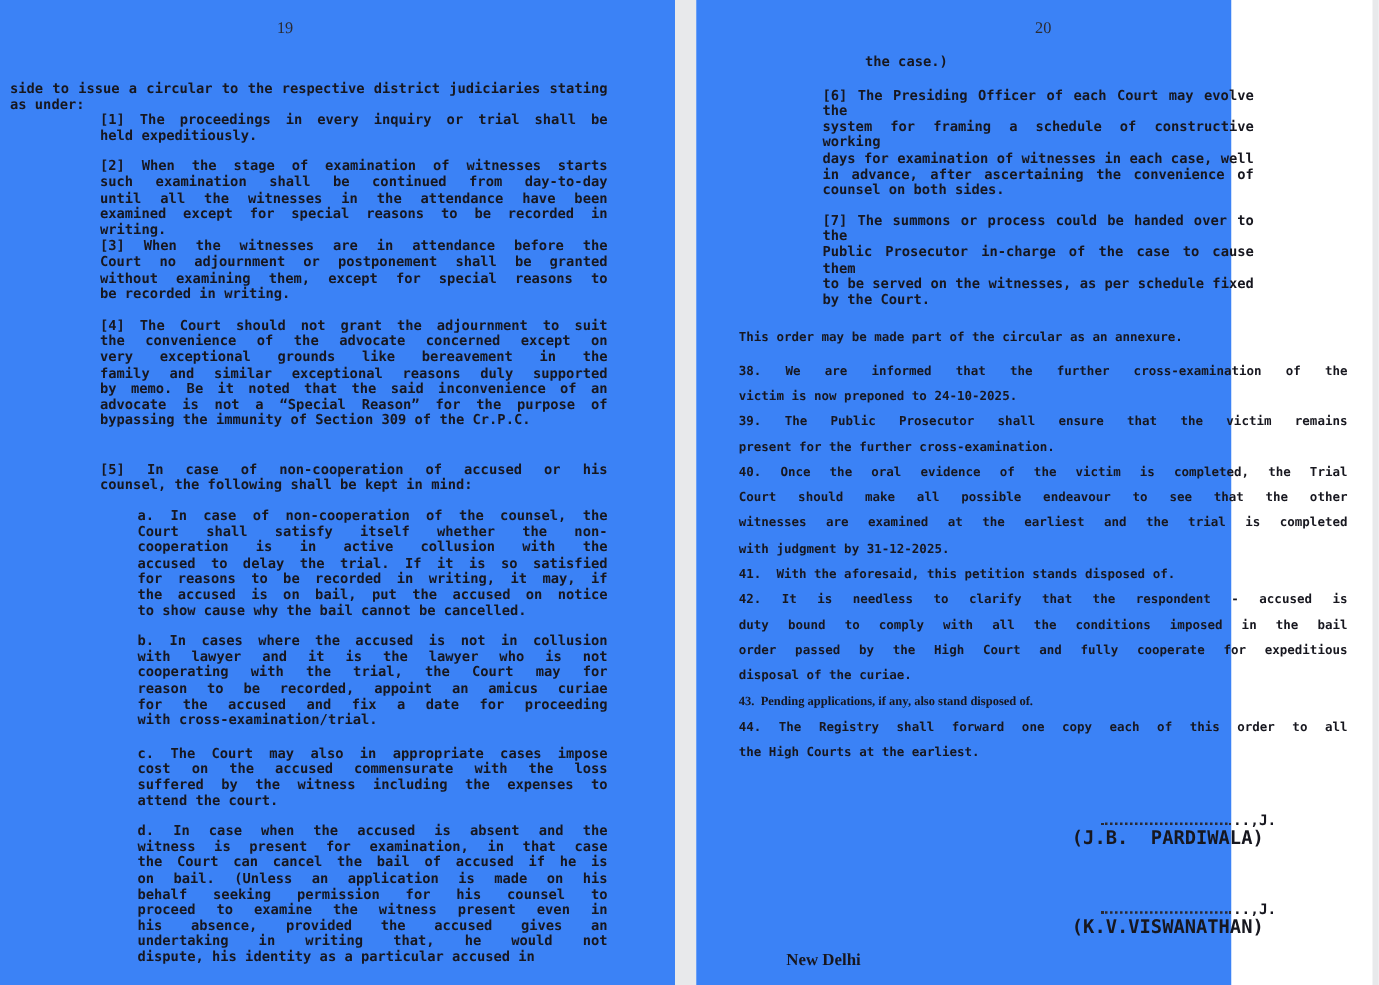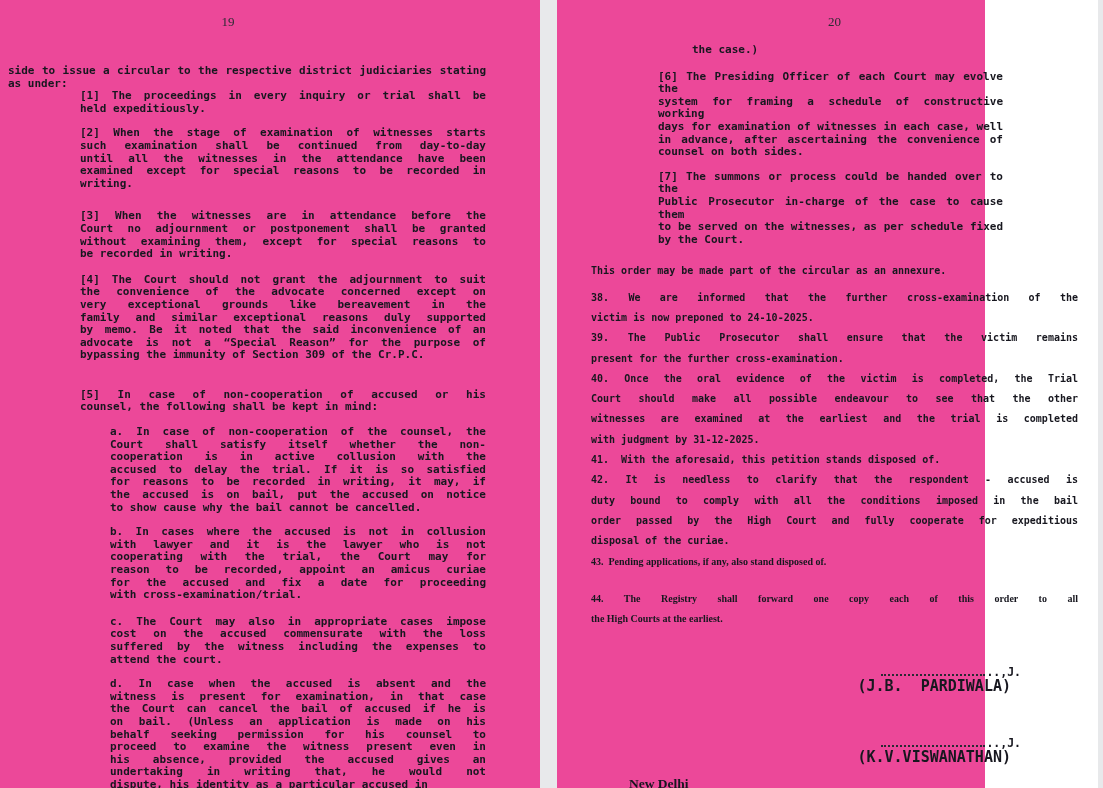--- a/index.html
+++ b/index.html
@@ -1,19 +1,19 @@
 <!DOCTYPE html>
 <html><head>
 <meta charset="utf-8">
 <style>
   html,body{margin:0;padding:0;background:#ffffff;}
   body{width:1103px;height:788px;overflow:hidden;position:relative;
        font-family:"DejaVu Sans Mono",monospace;}
   .stage{position:absolute;inset:0;font-weight:bold;color:var(--ink,#17171f);}
-  .page{position:absolute;top:0;bottom:0;background:#ec4899;box-sizing:border-box;}
+  .page{position:absolute;top:0;bottom:0;background:#3b82f6;box-sizing:border-box;}
   .page-left{left:0;width:540px;padding:14px 0 0 8px;}
   .page-right{left:557px;width:428px;padding:14px 0 0 34px;}
   .divider{position:absolute;left:540px;width:17px;top:0;bottom:0;background:var(--divider,#e8e9eb);}
   .edge{position:absolute;left:1098px;width:5px;top:0;bottom:0;background:var(--divider,#e8e9eb);}
   .pagenum{font-family:"Liberation Serif",serif;font-weight:normal;font-size:13px;
            line-height:15px;color:#2b2b33;text-align:center;}
   .page-left .pagenum{width:440px;}
   .page-right .pagenum{width:487px;}
   .line{white-space:pre;}
   .jl{white-space:normal;text-align:justify;text-align-last:justify;}
@@ -51,21 +51,21 @@
           <div class="line jl">[1] The proceedings in every inquiry or trial shall be</div>
           <div class="line">held expeditiously.</div>
         </div>
         <div class="blk item" style="margin-top: 12px;">
           <div class="line jl">[2] When the stage of examination of witnesses starts</div>
           <div class="line jl">such examination shall be continued from day-to-day</div>
           <div class="line jl">until all the witnesses in the attendance have been</div>
           <div class="line jl">examined except for special reasons to be recorded in</div>
           <div class="line">writing.</div>
         </div>
-        <div class="blk item" style="margin-top: 20px;">
+        <div class="blk item" style="margin-top: 1px;">
           <div class="line jl">[3] When the witnesses are in attendance before the</div>
           <div class="line jl">Court no adjournment or postponement shall be granted</div>
           <div class="line jl">without examining them, except for special reasons to</div>
           <div class="line">be recorded in writing.</div>
         </div>
         <div class="blk item" style="margin-top: 13px;">
           <div class="line jl">[4] The Court should not grant the adjournment to suit</div>
           <div class="line jl">the convenience of the advocate concerned except on</div>
           <div class="line jl">very exceptional grounds like bereavement in the</div>
           <div class="line jl">family and similar exceptional reasons duly supported</div>
@@ -157,21 +157,21 @@
         </div>
         <div class="blk main" style="margin-top: 0px;">
           <div class="line jl">42.  It is needless to clarify that the respondent - accused is</div>
           <div class="line jl">duty bound to comply with all the conditions imposed in the bail</div>
           <div class="line jl">order passed by the High Court and fully cooperate for expeditious</div>
           <div class="line">disposal of the curiae.</div>
         </div>
         <div class="blk main" style="margin-top: 1px; font-family: Liberation Serif, serif;">
           <div class="line">43.  Pending applications, if any, also stand disposed of.</div>
         </div>
-        <div class="blk main" style="margin-top: 16px; font-family: Liberation Serif, serif;">
+        <div class="blk main" style="margin-top: 0px;">
           <div class="line jl">44.  The Registry shall forward one copy each of this order to all</div>
           <div class="line">the High Courts at the earliest.</div>
         </div>
       </div>
 
     <div class="sig-area" id="sig-area">
         <div class="sig">
           <div class="sigline"><span class="leader"></span><span class="suffix">..,J.</span></div>
           <div class="signame">(J.B.  PARDIWALA)</div>
         </div>

